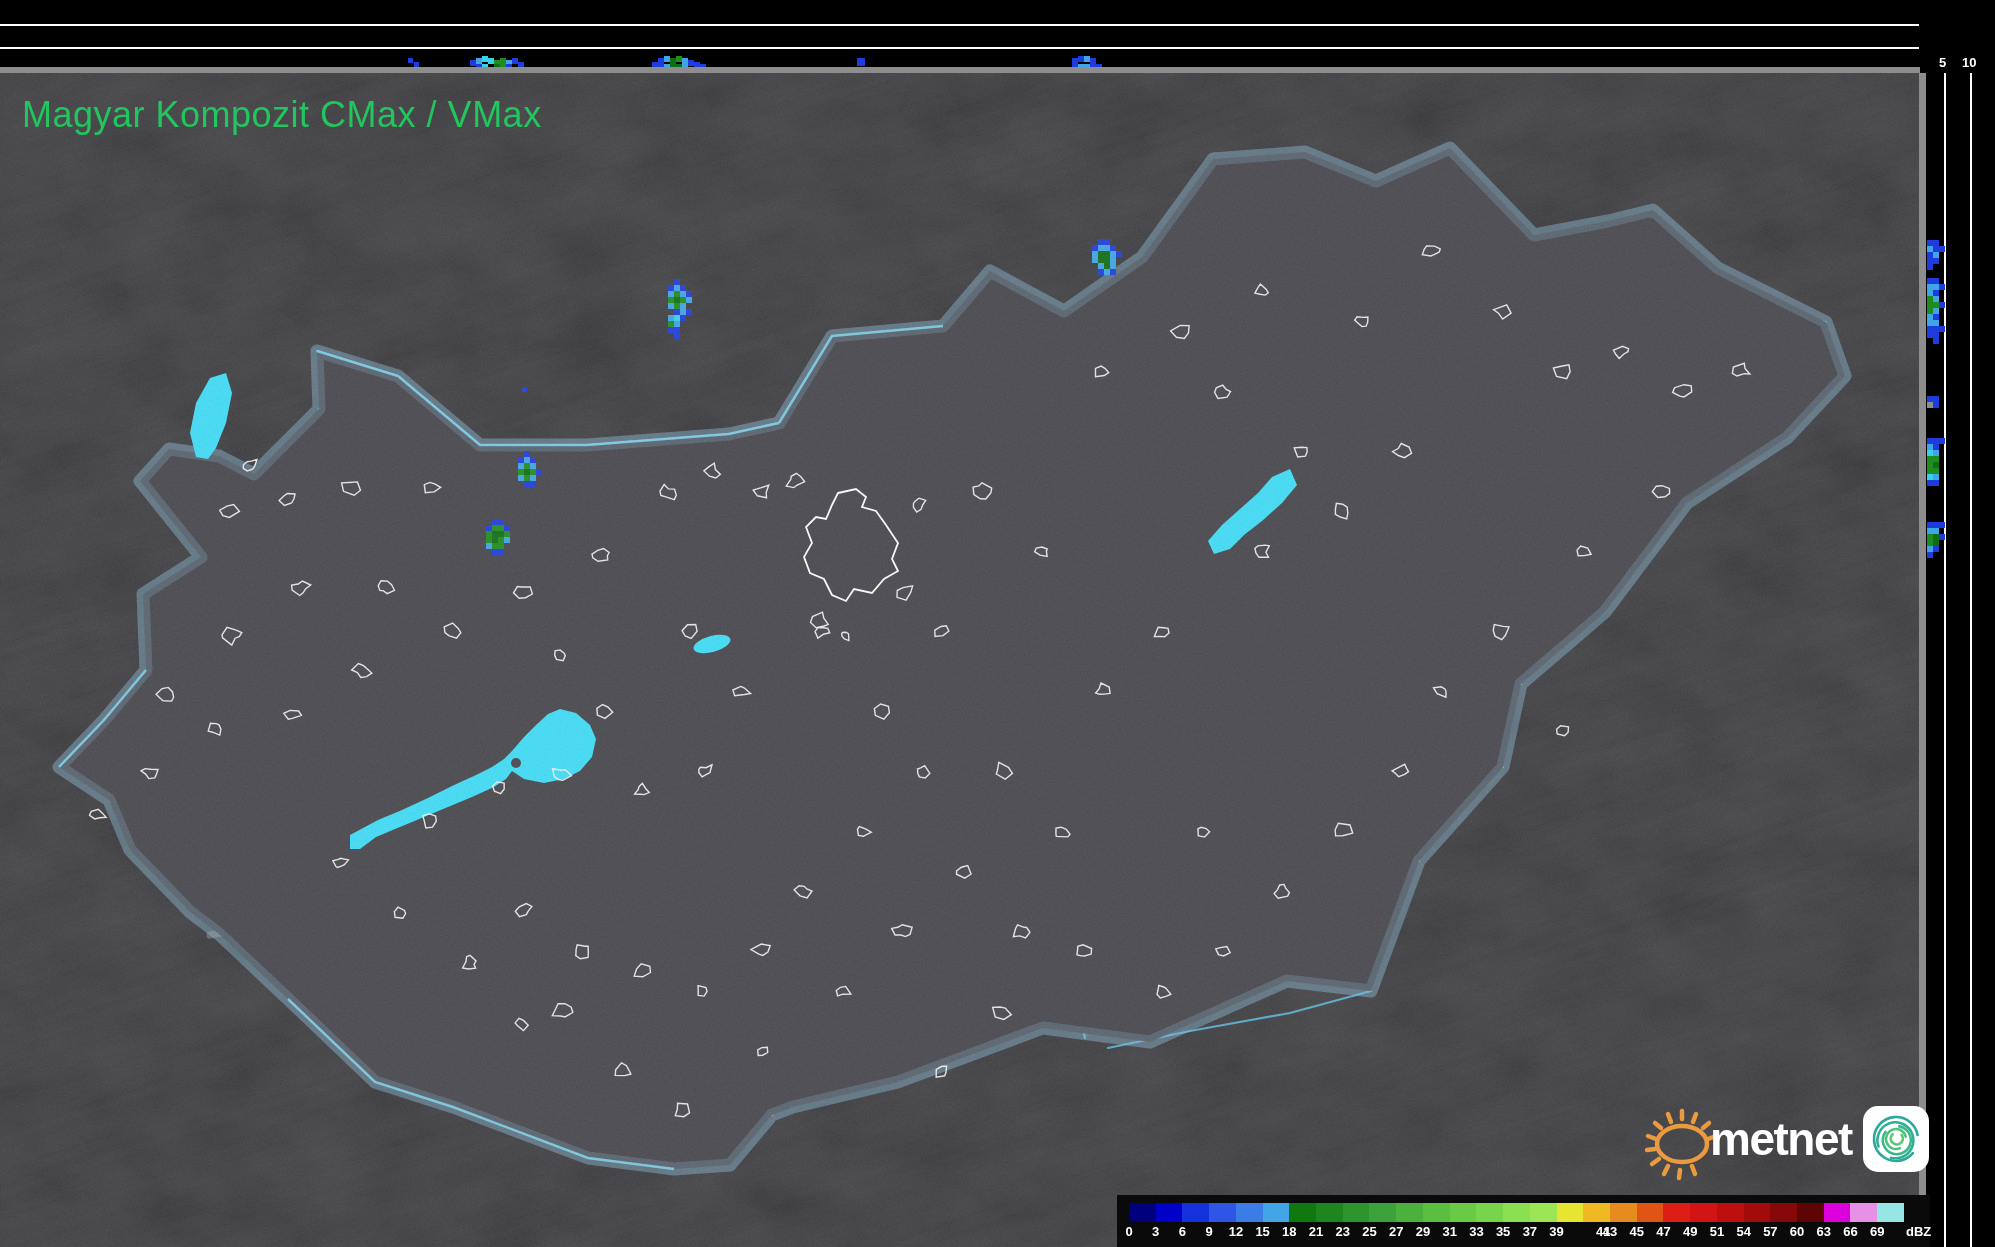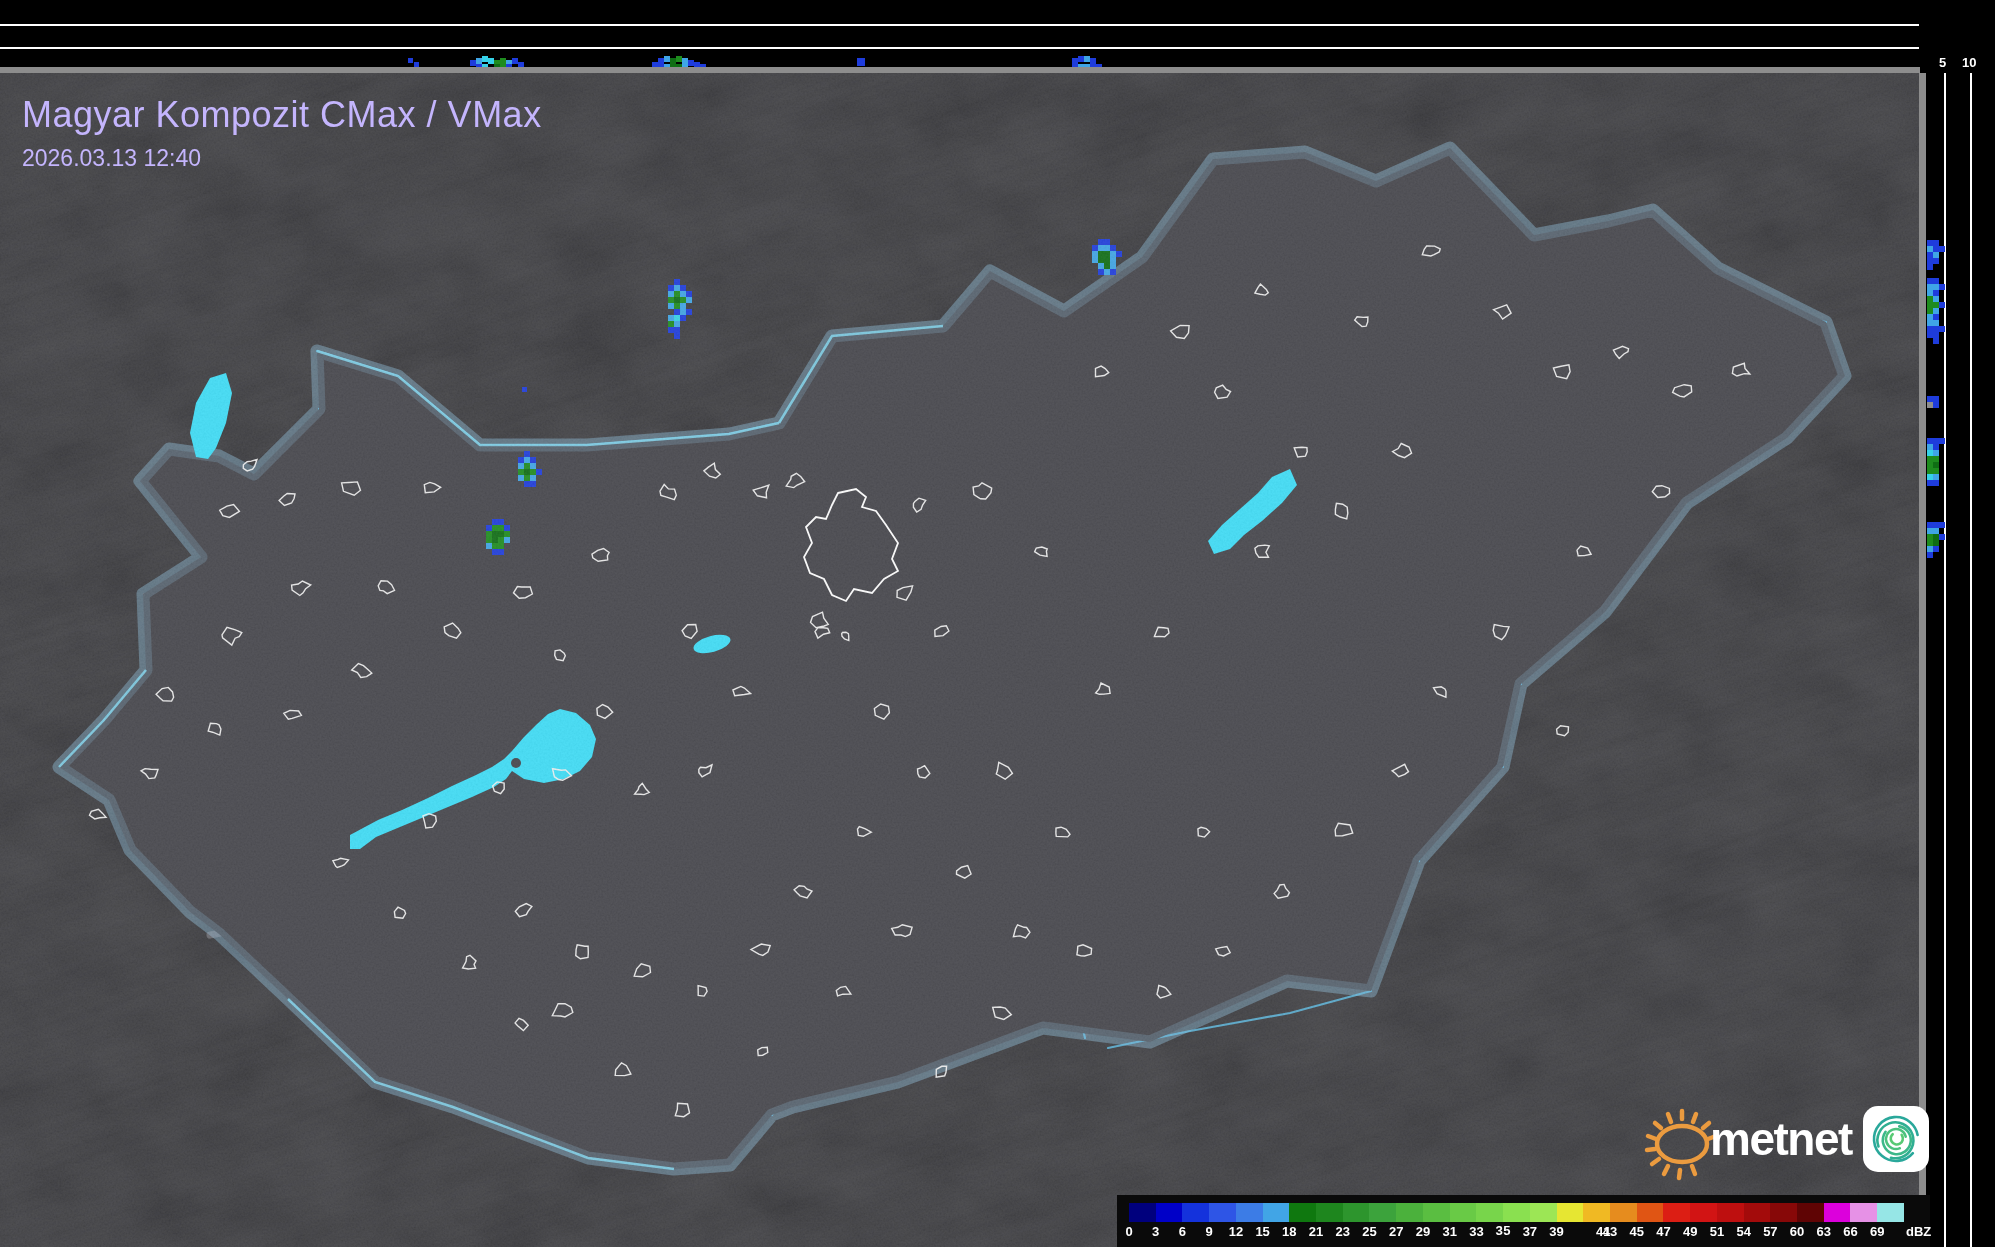--- a/index.html
+++ b/index.html
@@ -14,21 +14,21 @@
   
   #right-strip{position:absolute;left:1920px;top:0;width:75px;height:1247px;background:#000;}
   #right-strip-border{position:absolute;left:1919px;top:73px;width:7px;height:1174px;background:#8d8d8d;}
   .vline{position:absolute;top:73px;height:1174px;width:2px;background:#fff;}
   #right-grid-5{left:1944px;} #right-grid-10{left:1970px;}
   .axis-label{position:absolute;color:#fff;font-size:13px;font-weight:bold;line-height:14px;}
   #right-echo-svg{position:absolute;left:1920px;top:0;width:75px;height:1247px;}
   
   #map-wrap{position:absolute;left:0;top:73px;width:1920px;height:1174px;}
   
-  #title-block{position:absolute;left:22px;top:94px;color:#c4b5fd;}
+  #title-block{position:absolute;left:22px;top:94px;color:#22c55e;}
   #page-title{font-size:36px;font-weight:400;letter-spacing:.5px;}
   #timestamp{font-size:23px;margin-top:9px;}
   
   #colorbar{position:absolute;left:1117px;top:1195px;width:813px;height:52px;background:#0a0a0a;}
   #cb-swatches{position:absolute;left:12px;top:8px;width:775px;height:19px;display:flex;}
   .sw{flex:1 1 auto;height:19px;}
   #cb-labels{position:absolute;left:12px;top:29px;width:775px;height:18px;}
   .cb-tick{position:absolute;transform:translateX(-50%);color:#fff;font-size:13px;font-weight:bold;white-space:nowrap;}
   #cb-unit{position:absolute;left:789px;top:29px;color:#fff;font-size:13px;font-weight:bold;}
   
@@ -450,21 +450,20 @@
       <rect x="7" y="540" width="6" height="6" fill="#1e8c1e"></rect>
       <rect x="13" y="540" width="6" height="6" fill="#0f6e14"></rect>
       <rect x="7" y="546" width="6" height="6" fill="#3fa5e6"></rect>
       <rect x="13" y="546" width="6" height="6" fill="#1e3cdc"></rect>
       <rect x="7" y="552" width="6" height="6" fill="#1e3cdc"></rect>
     </svg>
   <div id="right-strip-border"></div>
 
   <div id="title-block">
     <div id="page-title">Magyar Kompozit CMax / VMax</div>
-    <div id="timestamp">2026.03.13 12:40</div>
   </div>
 
   <div id="colorbar">
     <div id="cb-swatches">
         <div class="sw" style="background: rgb(0, 0, 125);"></div>
         <div class="sw" style="background: rgb(0, 0, 200);"></div>
         <div class="sw" style="background: rgb(20, 50, 220);"></div>
         <div class="sw" style="background: rgb(46, 85, 230);"></div>
         <div class="sw" style="background: rgb(60, 124, 230);"></div>
         <div class="sw" style="background: rgb(65, 165, 230);"></div>
@@ -500,21 +499,21 @@
         <span class="cb-tick" style="left: 13.7931%;">12</span>
         <span class="cb-tick" style="left: 17.2414%;">15</span>
         <span class="cb-tick" style="left: 20.6897%;">18</span>
         <span class="cb-tick" style="left: 24.1379%;">21</span>
         <span class="cb-tick" style="left: 27.5862%;">23</span>
         <span class="cb-tick" style="left: 31.0345%;">25</span>
         <span class="cb-tick" style="left: 34.4828%;">27</span>
         <span class="cb-tick" style="left: 37.931%;">29</span>
         <span class="cb-tick" style="left: 41.3793%;">31</span>
         <span class="cb-tick" style="left: 44.8276%;">33</span>
-        <span class="cb-tick" style="left: 48.2759%; font-family: Liberation Mono, monospace;">35</span>
+        <span class="cb-tick" style="left: 48.2759%;">35</span>
         <span class="cb-tick" style="left: 51.7241%;">37</span>
         <span class="cb-tick" style="left: 55.1724%;">39</span>
         <span class="cb-tick" style="left: 58.6207%; margin-left: 20px;">41</span>
         <span class="cb-tick" style="left: 62.069%;">43</span>
         <span class="cb-tick" style="left: 65.5172%;">45</span>
         <span class="cb-tick" style="left: 68.9655%;">47</span>
         <span class="cb-tick" style="left: 72.4138%;">49</span>
         <span class="cb-tick" style="left: 75.8621%;">51</span>
         <span class="cb-tick" style="left: 79.3103%;">54</span>
         <span class="cb-tick" style="left: 82.7586%;">57</span>

